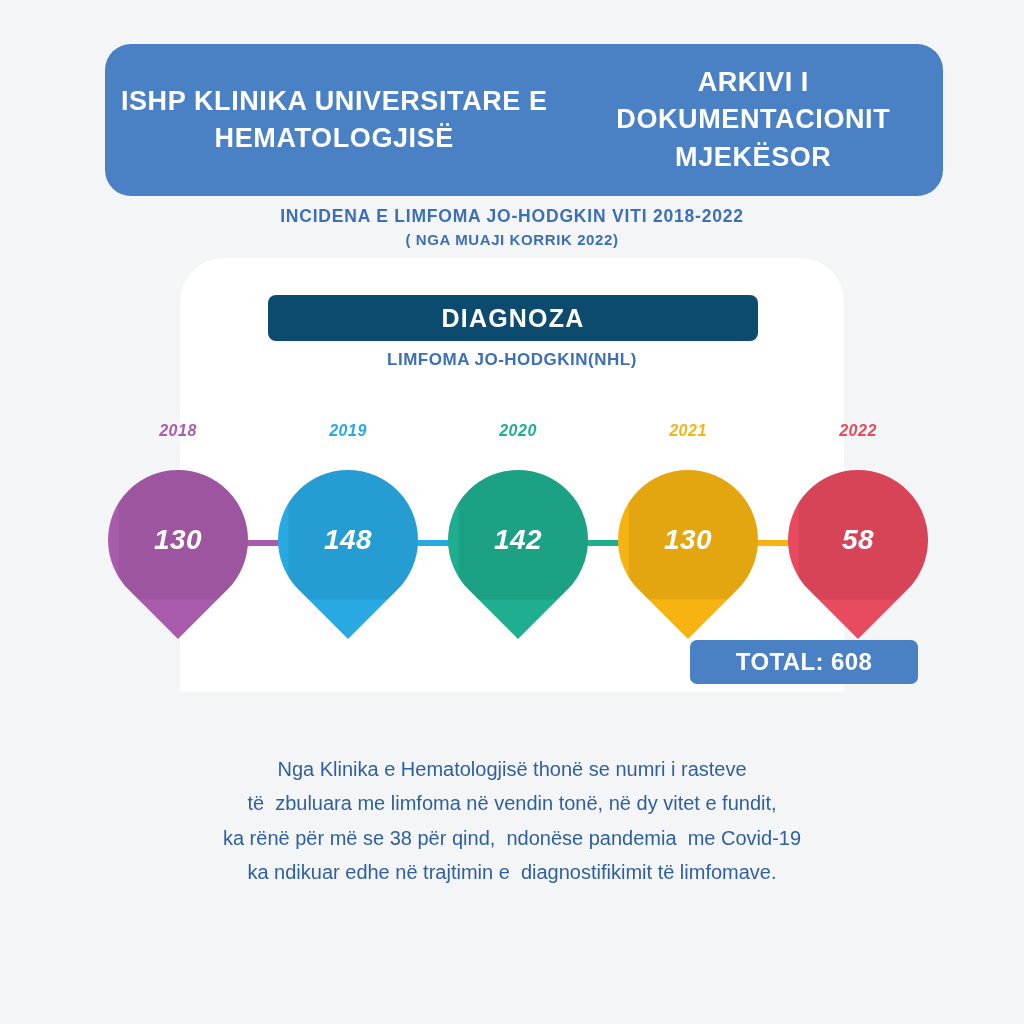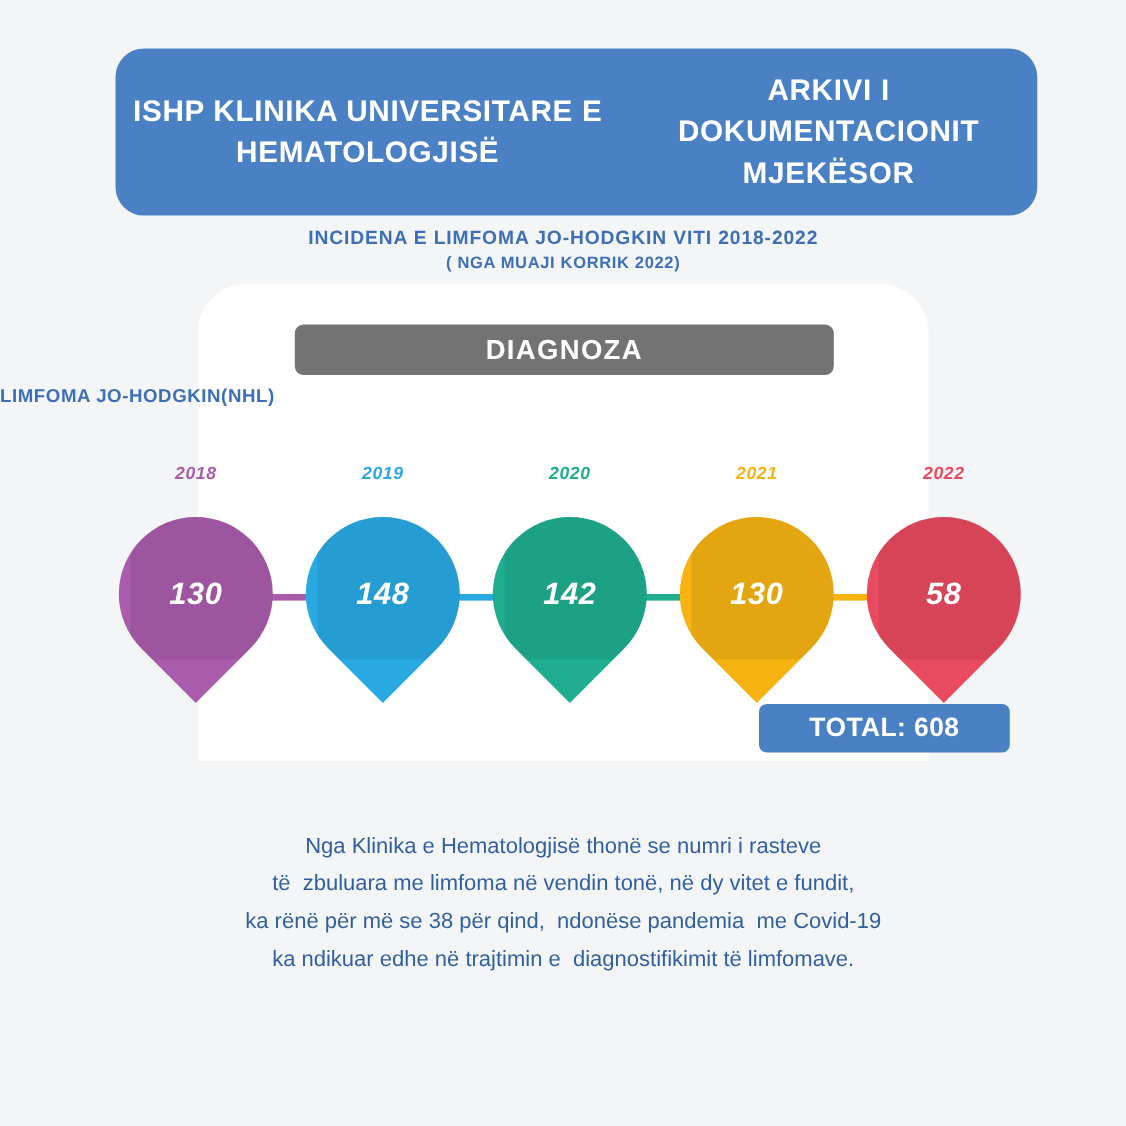--- a/index.html
+++ b/index.html
@@ -78,36 +78,37 @@
     height: 318px;
     background: #ffffff;
   }
 
   .diagnoza-badge {
     position: absolute;
     left: 268px;
     top: 295px;
     width: 490px;
     height: 46px;
-    background: #737373;
+    background: #0c4a6e;
     border-radius: 8px;
     color: #ffffff;
     font-size: 25px;
     font-weight: bold;
     letter-spacing: 1.2px;
     display: flex;
     align-items: center;
     justify-content: center;
   }
 
   .diagnoza-sub {
     position: absolute;
     left: 0;
     right: 0;
     top: 350px;
+    text-align: center;
     color: #3c6fb5;
     font-weight: bold;
     font-size: 17px;
     letter-spacing: 0.5px;
   }
 
   
   .chart {
     position: absolute;
     left: 106px;

